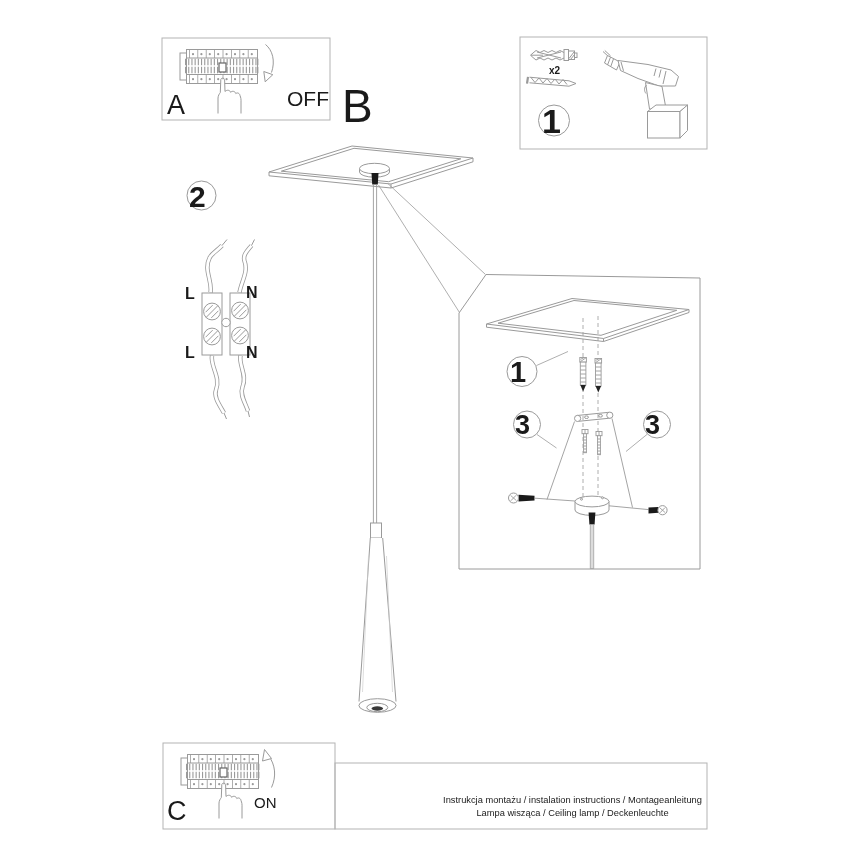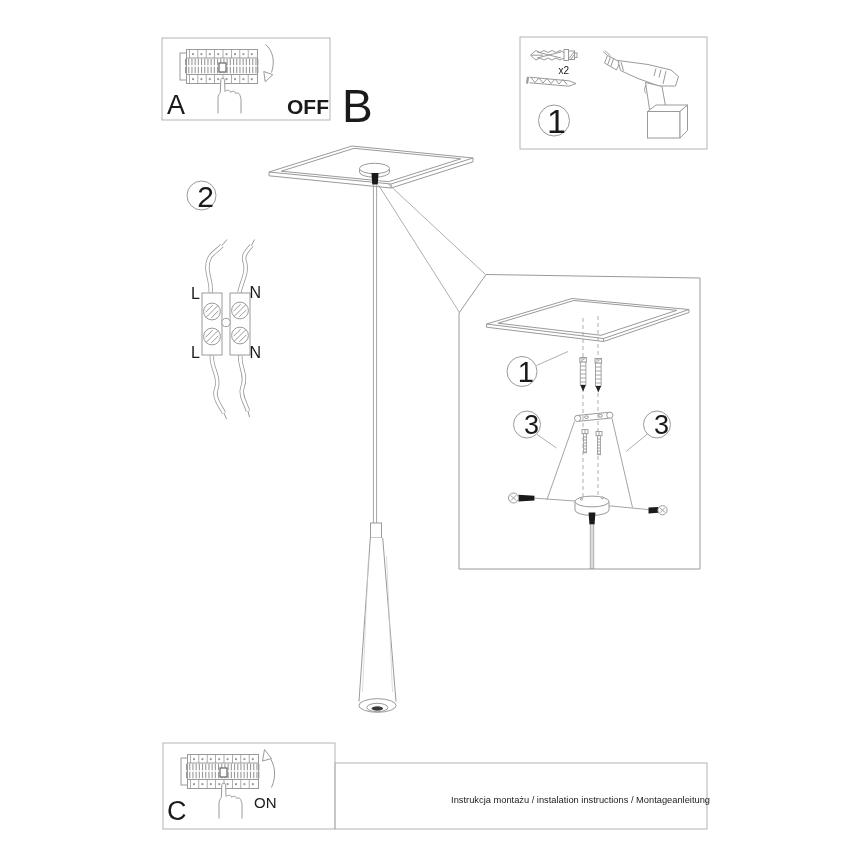--- a/index.html
+++ b/index.html
@@ -1,36 +1,36 @@
 <!DOCTYPE html>
 <html><head>
 <meta charset="utf-8">
 <style>
   html,body{margin:0;padding:0;background:#fff;}
   .page{position:relative;width:868px;height:868px;background:#fff;overflow:hidden;
         font-family:"Liberation Sans",sans-serif;color:#1a1a1a;}
   .art{position:absolute;left:0;top:0;}
   .lbl{position:absolute;line-height:1;color:#1a1a1a;white-space:nowrap;}
-  .lbl.center{text-align:right;}
+  .lbl.center{text-align:left;font-weight:bold;}
   .lbl-a{left:167px;top:92px;font-size:27px;}
-  .lbl-off{left:287px;top:96px;font-size:21px;font-weight:bold;}
+  .lbl-off{left:287px;top:88px;font-size:21px;}
   .lbl-c{left:167px;top:798px;font-size:27px;}
   .lbl-on{left:254px;top:795px;font-size:15px;}
   .lbl-b{left:342px;top:83px;font-size:46px;}
   .lbl-step2{left:189px;top:182px;width:25px;font-size:30px;}
   .lbl-x2{left:549px;top:66px;width:20px;font-size:10px;}
   .lbl-tools1{left:542px;top:104px;width:24px;font-size:34px;}
   .lbl-det1{left:510px;top:358px;width:24px;font-size:29px;}
   .lbl-det3l{left:515px;top:412px;width:24px;font-size:27px;}
   .lbl-det3r{left:645px;top:412px;width:24px;font-size:27px;}
   .lbl-l1{left:185px;top:286px;width:15px;font-size:16px;}
   .lbl-n1{left:246px;top:285px;width:15px;font-size:16px;}
   .lbl-l2{left:185px;top:345px;width:15px;font-size:16px;}
   .lbl-n2{left:246px;top:345px;width:15px;font-size:16px;}
-  .footer-text{left:435px;top:794px;width:275px;font-size:9.3px;line-height:12.8px;text-align:right;}
+  .footer-text{left:435px;top:794px;width:275px;font-size:9.3px;line-height:12.8px;text-align:center;}
   .footer-text div{white-space:nowrap;}
 </style>
 </head>
 <body>
 
 <div class="page">
 
 <svg class="art" width="868" height="868" viewBox="0 0 868 868">
 
   <g stroke="#b3b3b3" stroke-width="1" fill="none">
@@ -265,15 +265,16 @@
 <span class="lbl lbl-det1 center">1</span>
 <span class="lbl lbl-det3l center">3</span>
 <span class="lbl lbl-det3r center">3</span>
 <span class="lbl lbl-l1 center">L</span>
 <span class="lbl lbl-n1 center">N</span>
 <span class="lbl lbl-l2 center">L</span>
 <span class="lbl lbl-n2 center">N</span>
 
 <div class="lbl footer-text">
   <div>Instrukcja montażu / instalation instructions / Montageanleitung</div>
+  <div>Lampa wisząca / Ceiling lamp / Deckenleuchte</div>
 </div>
 
 </div>
 
 </body></html>

